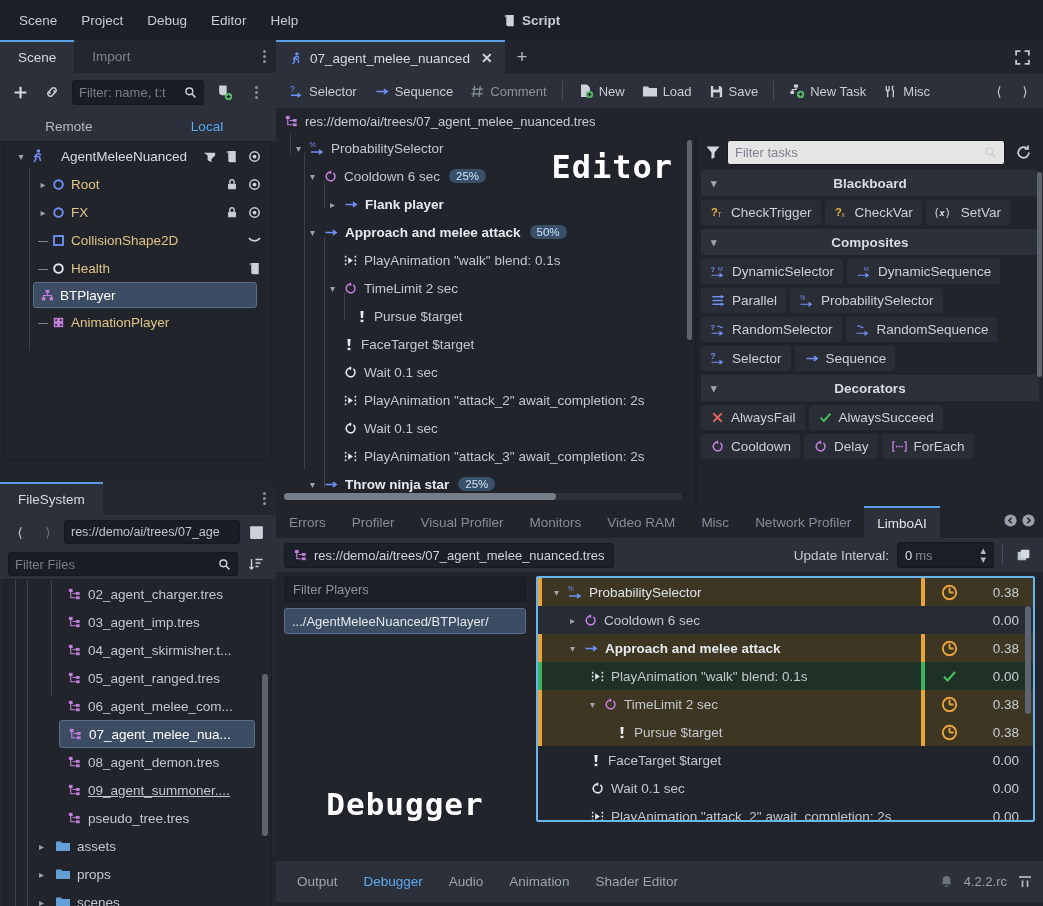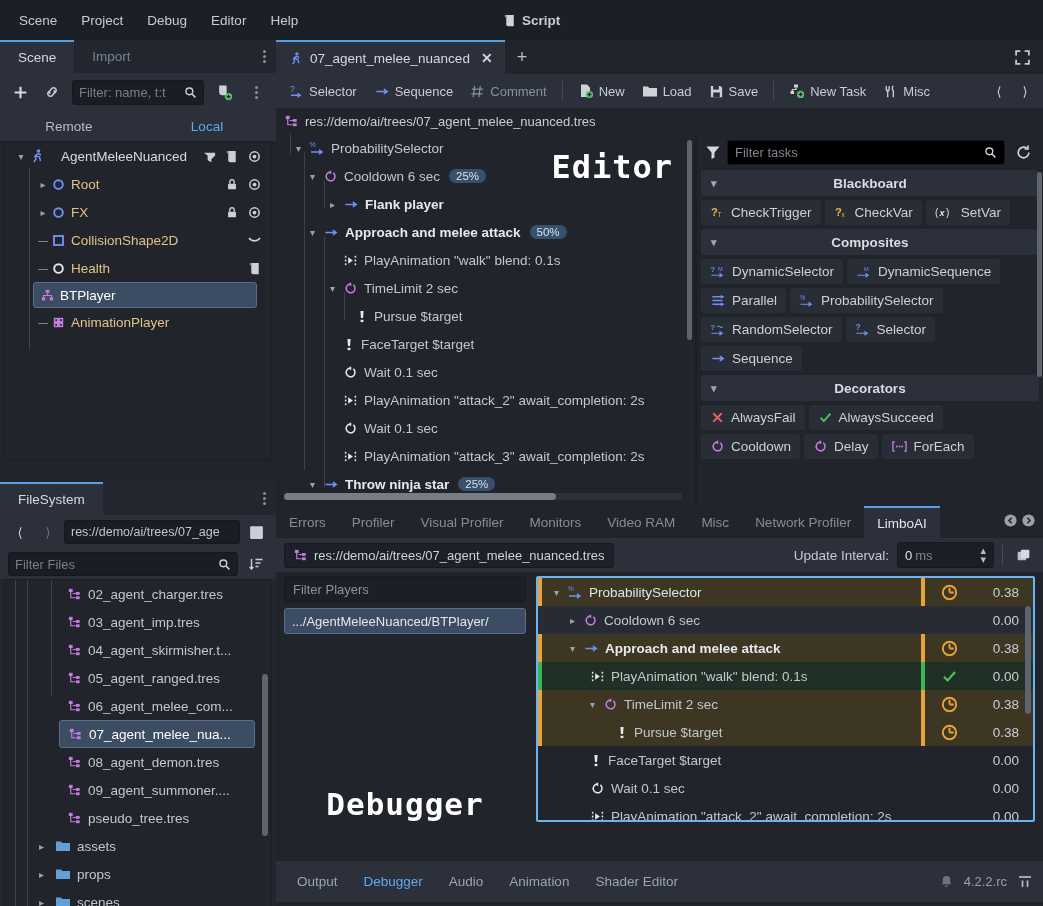--- a/index.html
+++ b/index.html
@@ -183,21 +183,21 @@
   .vscroll-thin {
     position:absolute; right:3px; top:6px; width:5px; height:200px; background:#5d646f; border-radius:3px;
   }
 
   
   .task-panel { flex: 1; background: #21252b; display: flex; flex-direction: column; }
   .task-filter {
     display: flex; align-items: center; gap: 6px; padding: 6px 8px; height: 36px; background:#21252b;
   }
   .task-filterbox {
-    flex: 1; height: 25px; background: #000000; border-radius: 3px; border:1px solid #15181e;
+    flex: 1; height: 25px; background: #e5e5e5; border-radius: 3px; border:1px solid #15181e;
     display: flex; align-items: center; padding: 0 7px; color: #7d838f; font-size: 13px;
   }
   .task-list { flex: 1; position: relative; overflow: hidden; padding: 0 4px; }
   .section-hdr {
     background: #2b303a; border-radius: 3px; height: 26px; display: flex; align-items: center;
     justify-content: center; position: relative; font-weight: bold; color: #d8dce2; font-size: 13.5px;
     margin-bottom: 4px;
   }
   .section-hdr .chev { position: absolute; left: 10px; color: #a0a6af; font-size: 11px; }
   .chips { display: flex; flex-wrap: wrap; gap: 4px; margin-bottom: 4px; }
@@ -671,21 +671,21 @@
           <span class="ic">
               <svg width="15" height="15" viewBox="0 0 16 16">
                 <rect x="2" y="2" width="4" height="3.4" fill="#c57ee0"></rect>
                 <rect x="9.5" y="5.4" width="4" height="3" fill="#c57ee0"></rect>
                 <rect x="9.5" y="10" width="4" height="3" fill="#c57ee0"></rect>
                 <path d="M4 5.4v6.1h5M6 6.9h3.5" stroke="#c57ee0" stroke-width="1.2" fill="none"></path>
               </svg>
             </span>
           <span class="fname">08_agent_demon.tres</span>
         </div>
-        <div class="fs-row" style="padding-left:62px;">
+        <div class="fs-row" style="padding-left:62px;text-decoration:underline;">
           <span class="ic">
               <svg width="15" height="15" viewBox="0 0 16 16">
                 <rect x="2" y="2" width="4" height="3.4" fill="#c57ee0"></rect>
                 <rect x="9.5" y="5.4" width="4" height="3" fill="#c57ee0"></rect>
                 <rect x="9.5" y="10" width="4" height="3" fill="#c57ee0"></rect>
                 <path d="M4 5.4v6.1h5M6 6.9h3.5" stroke="#c57ee0" stroke-width="1.2" fill="none"></path>
               </svg>
             </span>
           <span class="fname">09_agent_summoner....</span>
         </div>
@@ -1132,20 +1132,29 @@
                     <text x="0" y="8" font-size="8" font-weight="bold" fill="#6f8ff5" font-family="Liberation Sans">?</text>
                     <path d="M7 5q1.5-1.5 3 0t3 0" stroke="#6f8ff5" stroke-width="1.2" fill="none"></path>
                     <path d="M1 12h11M9.5 10L12.5 12l-3 2" stroke="#6f8ff5" stroke-width="1.3" fill="none"></path>
                   </svg>
                 </span>
               <span>RandomSelector</span>
             </div>
             <div class="chip">
               <span class="ic">
                   <svg width="16" height="15" viewBox="0 0 16 16">
+                    <path d="M2 5q1.5-1.8 3.2 0t3.2 0" stroke="#6f8ff5" stroke-width="1.3" fill="none"></path>
+                    <path d="M1 12h11M9.5 10L12.5 12l-3 2" stroke="#6f8ff5" stroke-width="1.3" fill="none"></path>
+                  </svg>
+                </span>
+              <span>RandomSequence</span>
+            </div>
+            <div class="chip">
+              <span class="ic">
+                  <svg width="16" height="15" viewBox="0 0 16 16">
                     <text x="0" y="8" font-size="9" font-weight="bold" fill="#6f8ff5" font-family="Liberation Sans">?</text>
                     <path d="M1 12h11M9.5 10L12.5 12l-3 2" stroke="#6f8ff5" stroke-width="1.3" fill="none"></path>
                   </svg>
                 </span>
               <span>Selector</span>
             </div>
             <div class="chip">
               <span class="ic">
                   <svg width="16" height="15" viewBox="0 0 16 16">
                     <path d="M2 8h11M10 5.5L13.5 8 10 10.5" stroke="#6f8ff5" stroke-width="1.7" fill="none"></path>

